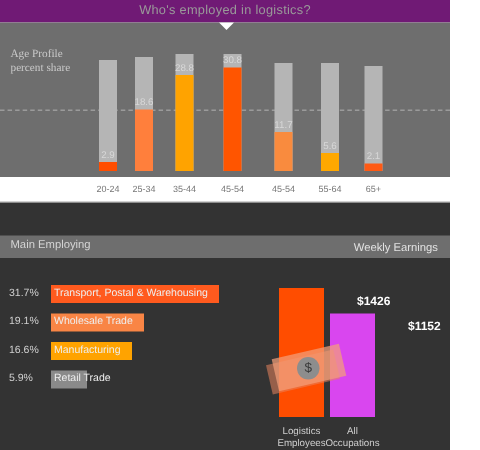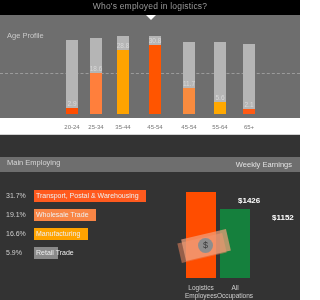--- a/index.html
+++ b/index.html
@@ -1,31 +1,31 @@
 <!DOCTYPE html>
 <html><head>
 <meta charset="utf-8">
 <style>
   html,body{margin:0;padding:0;background:#fff;}
   body{width:300px;height:300px;overflow:hidden;
        font-family:"Liberation Sans","DejaVu Sans",sans-serif;}
   #page{position:relative;width:300px;height:300px;background:#ffffff;overflow:hidden;}
 
   
-  .title-band{position:absolute;left:0;top:0;width:300px;height:15px;background:#000000;}
+  .title-band{position:absolute;left:0;top:0;width:300px;height:15px;background:#701a75;}
   .title-text{position:absolute;left:0;top:1px;width:300px;text-align:center;
               font-size:8.5px;color:#9a9a9a;letter-spacing:.2px;white-space:nowrap;}
 
   
   .age-panel{position:absolute;left:0;top:15px;width:300px;height:103px;background:#6e6e6e;}
   .notch{position:absolute;left:146px;top:15px;width:0;height:0;
          border-left:5px solid transparent;border-right:5px solid transparent;
          border-top:5px solid #ffffff;z-index:6;}
   .age-label{position:absolute;left:7px;top:31px;font-size:7.5px;color:#c9c9c9;
-             line-height:9px;white-space:nowrap;}
+             line-height:9px;white-space:nowrap;font-family:Liberation Serif, serif;}
   .dashline{position:absolute;left:0;top:73px;width:300px;height:0;
             border-top:1px dashed #9b9b9b;}
 
   .bars{position:absolute;left:0;top:15px;width:300px;height:103px;}
   .bar-col{position:absolute;bottom:4px;width:12px;}
   .track{position:absolute;bottom:0;width:12px;background:#b5b5b5;}
   .fill{position:absolute;bottom:0;width:12px;}
   .bval{position:absolute;width:30px;left:-9px;text-align:center;
         font-size:6.5px;color:#d8d8d8;white-space:nowrap;}
 
@@ -76,20 +76,21 @@
   <div class="title-band">
     <div class="title-text">Who's employed in logistics?</div>
   </div>
 
   <div class="age-panel"></div>
   <div class="notch"></div>
   <div class="dashline"></div>
 
   <div class="age-label">
     <div>Age Profile</div>
+    <div>percent share</div>
   </div>
 
   <div class="bars" id="age-bars">
       <div class="bar-col" style="left: 66px; height: 74px;">
         <div class="track" style="height: 74px; background: rgb(181, 181, 181);"></div>
         <div class="fill" style="height: 6px; background: rgb(255, 77, 0);"></div>
         <div class="bval" style="bottom: 7px;">2.9</div>
       </div>
       <div class="bar-col" style="left: 90px; height: 76px;">
         <div class="track" style="height: 76px; background: rgb(181, 181, 181);"></div>
@@ -175,21 +176,21 @@
 
   <div class="earn-area">
     <div id="earn-bars">
         <div class="ebar" style="left: 36px; width: 30px; height: 86px; background: rgb(255, 77, 0);">
           <div class="eval">$1426</div>
         </div>
         <div class="elbl" style="left: 21px;">
           <div>Logistics</div>
           <div>Employees</div>
         </div>
-        <div class="ebar" style="left: 70px; width: 30px; height: 69px; background: #15803d;">
+        <div class="ebar" style="left: 70px; width: 30px; height: 69px; background: #d946ef;">
           <div class="eval">$1152</div>
         </div>
         <div class="elbl" style="left: 55px;">
           <div>All</div>
           <div>Occupations</div>
         </div>
       </div>
     <div class="note2"></div>
     <div class="note"></div>
     <div class="coin">$</div>

